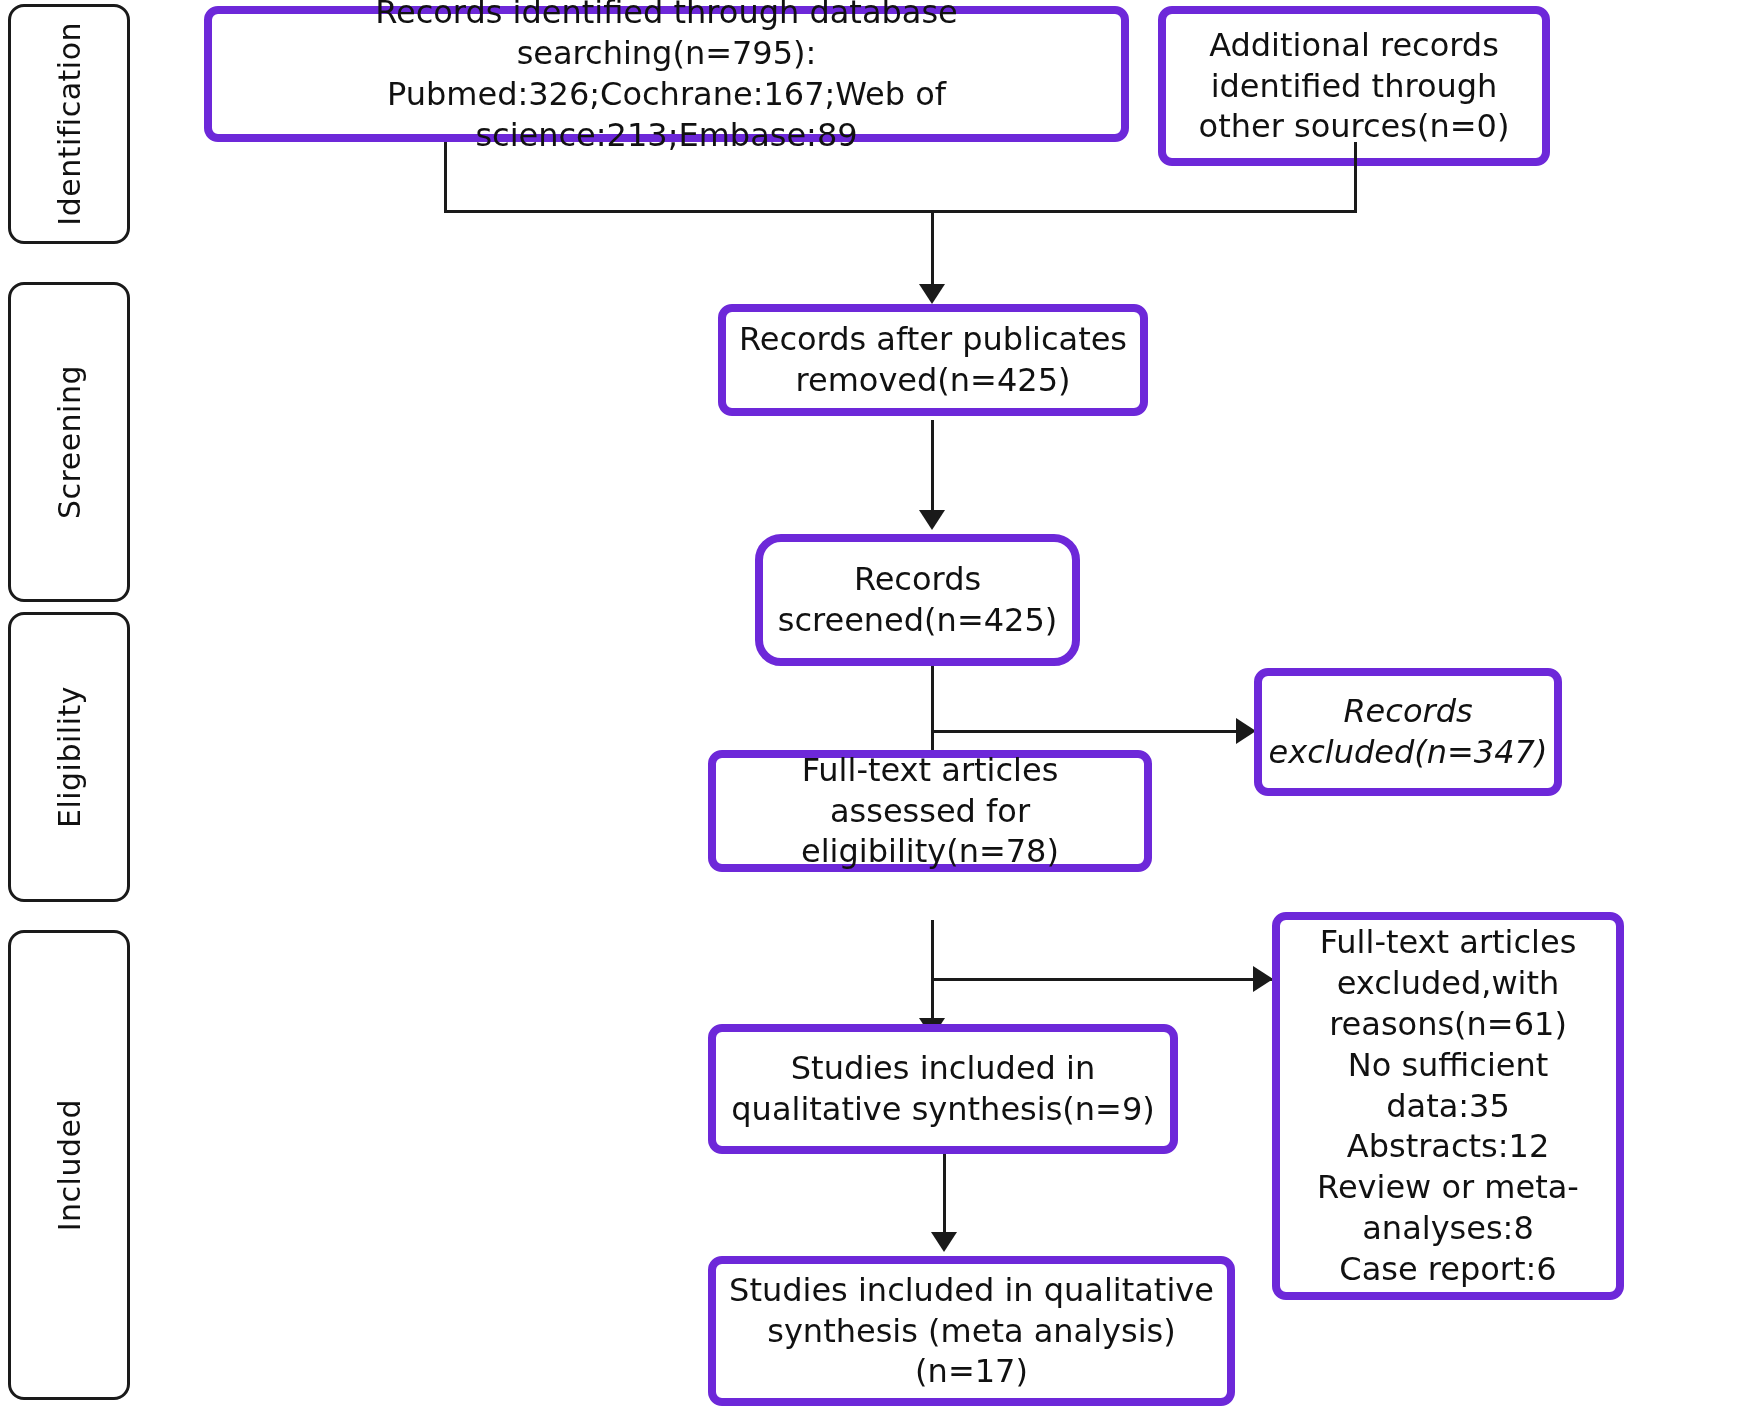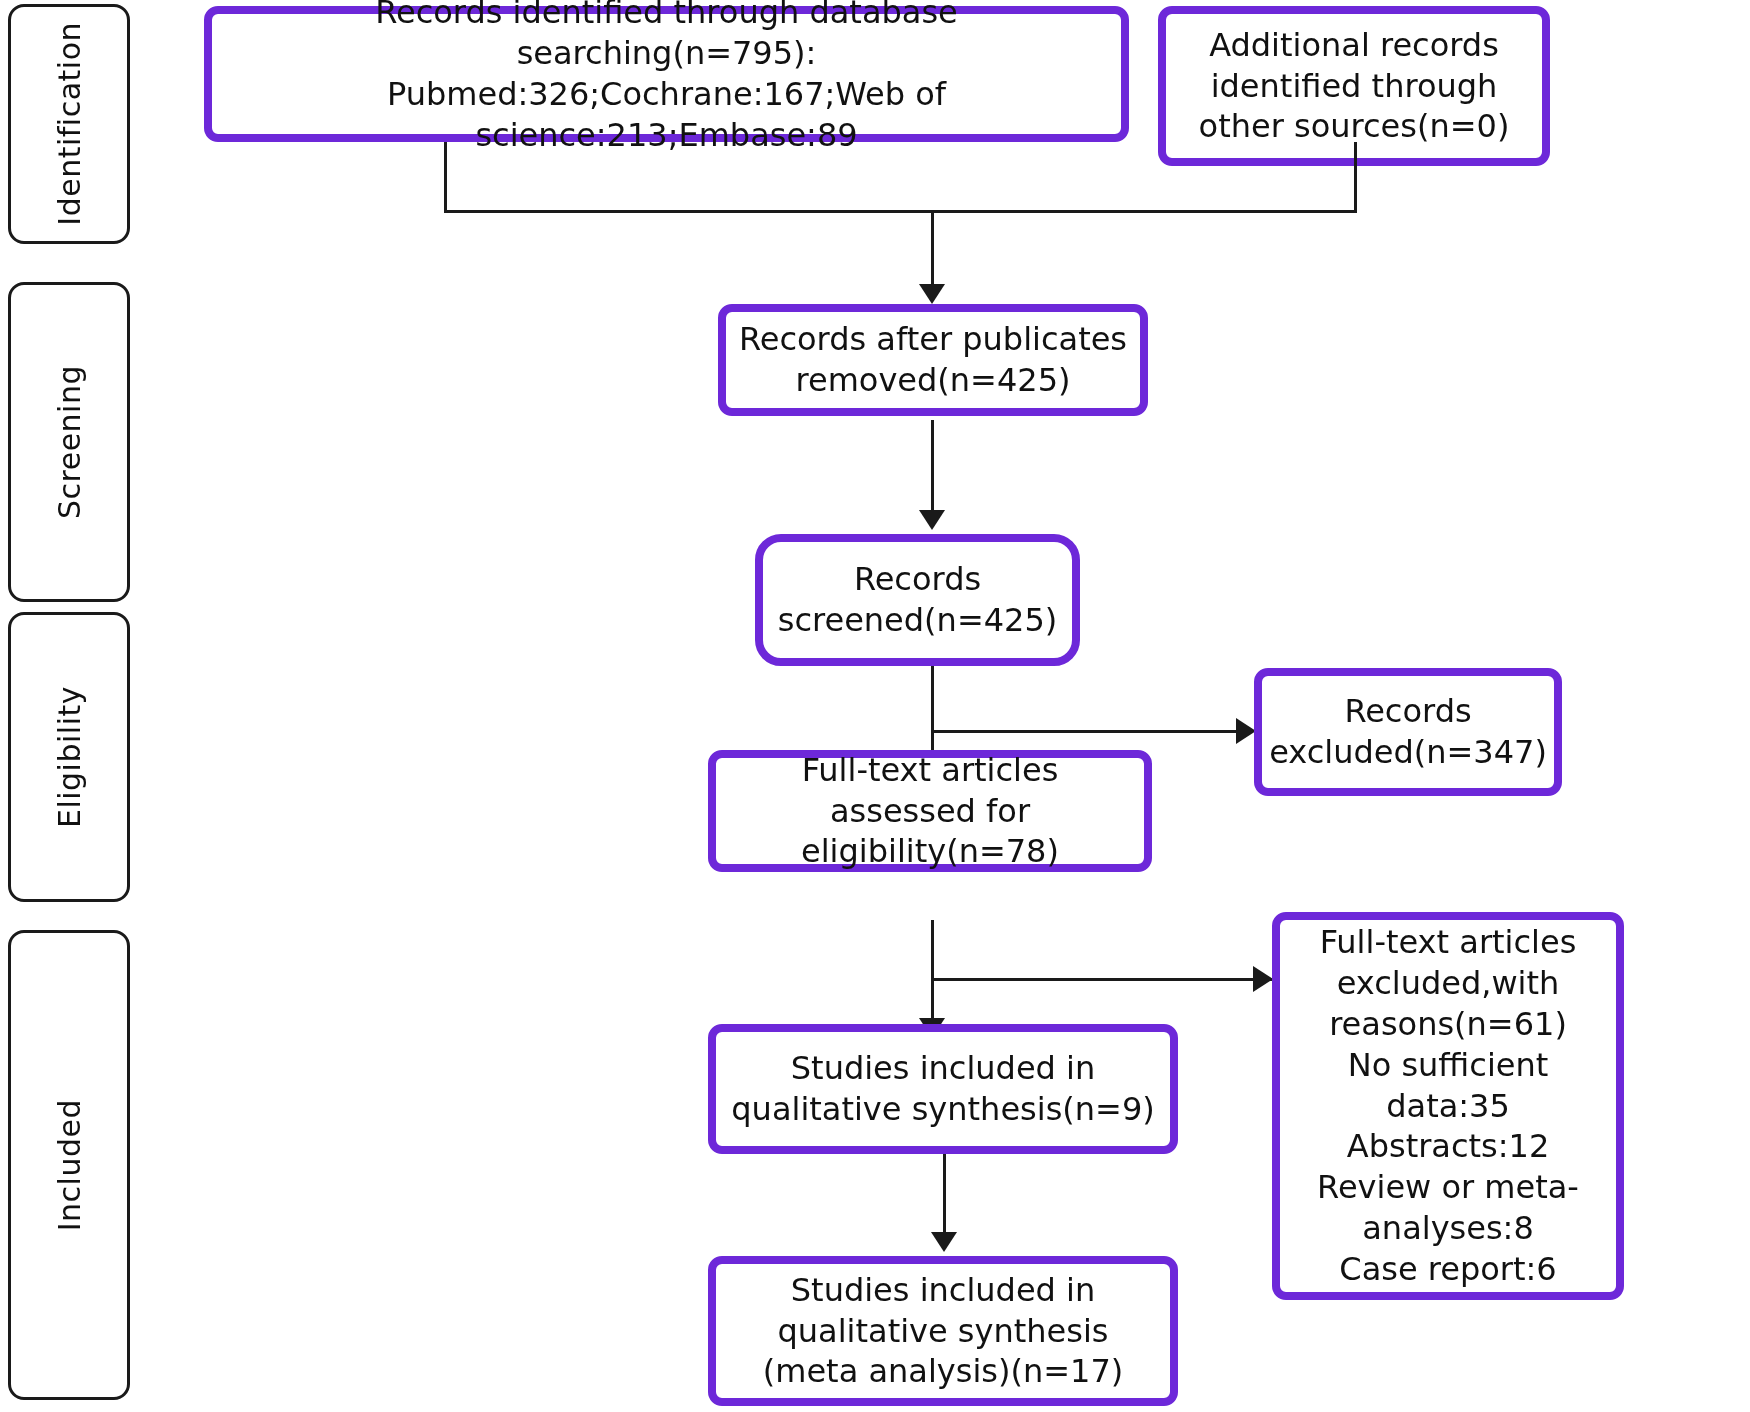--- a/index.html
+++ b/index.html
@@ -118,21 +118,21 @@
 
   <div class="box" style="left:755px; top:534px; width:325px; height:132px;border-radius:26px;">
     <span class="txt f32">Records screened(n=425)</span>
   </div>
 
   <div class="line v" style="left:931px; top:666px; height:120px;"></div>
   <div class="arrow-down" style="left:919px; top:778px;"></div>
   <div class="line h" style="left:931px; top:730px; width:310px;"></div>
   <div class="arrow-right" style="left:1236px; top:718px;"></div>
 
-  <div class="box" style="left:1254px; top:668px; width:308px; height:128px;">
+  <div class="box" style="left:1254px; top:668px; width:308px; height:128px;font-style:italic;">
     <span class="txt f32">Records excluded(n=347)</span>
   </div>
 
   <div class="box" style="left:708px; top:750px; width:444px; height:122px;">
     <span class="txt f32">Full-text articles assessed for eligibility(n=78)</span>
   </div>
 
   <div class="line v" style="left:931px; top:920px; height:110px;"></div>
   <div class="arrow-down" style="left:919px; top:1018px;"></div>
   <div class="line h" style="left:931px; top:978px; width:345px;"></div>
@@ -146,17 +146,17 @@
 Case report:6</span>
   </div>
 
   <div class="box" style="left:708px; top:1024px; width:470px; height:130px;">
     <span class="txt f32">Studies included in qualitative synthesis(n=9)</span>
   </div>
 
   <div class="line v" style="left:943px; top:1154px; height:90px;"></div>
   <div class="arrow-down" style="left:931px; top:1232px;"></div>
 
-  <div class="box" style="left:708px; top:1256px; width:470px; height:150px;">
+  <div class="box" style="left:708px; top:1256px; width:527px; height:150px;">
     <span class="txt f32">Studies included in qualitative synthesis (meta analysis)(n=17)</span>
   </div>
 
 </div>
 
 </body></html>

